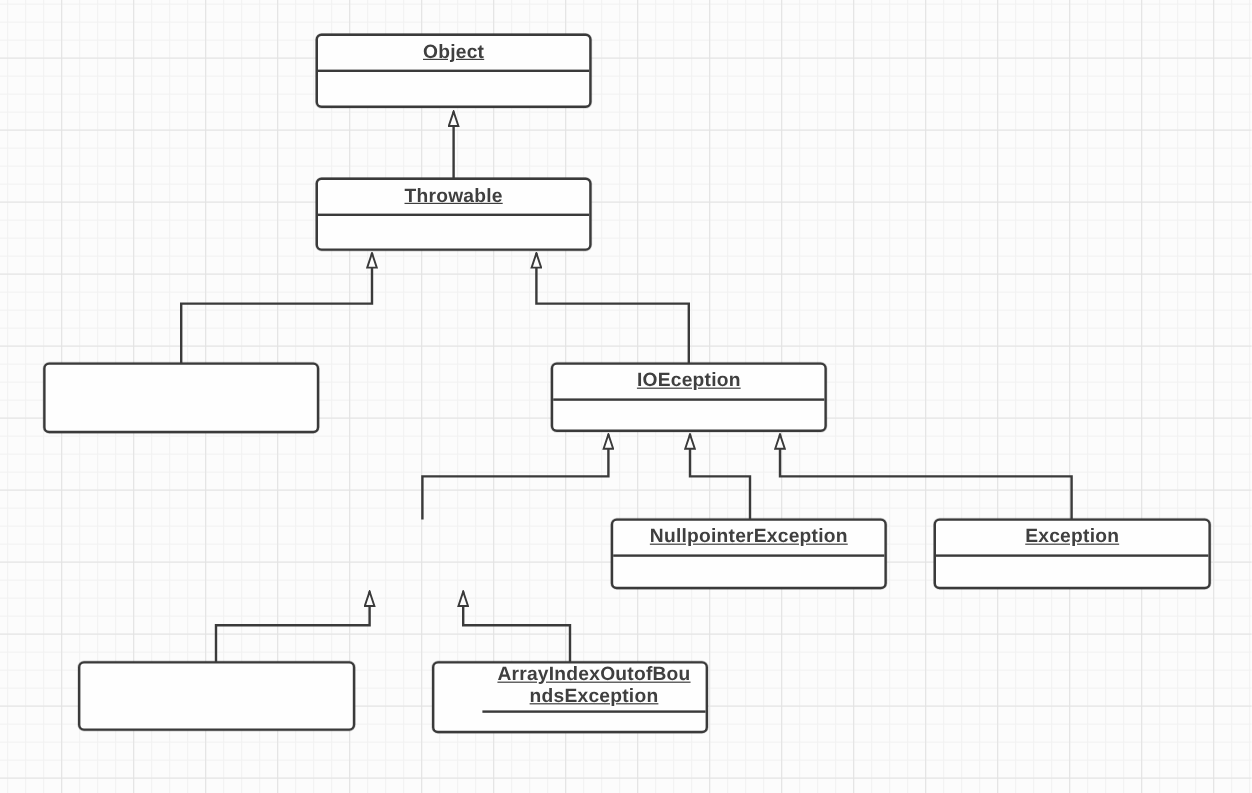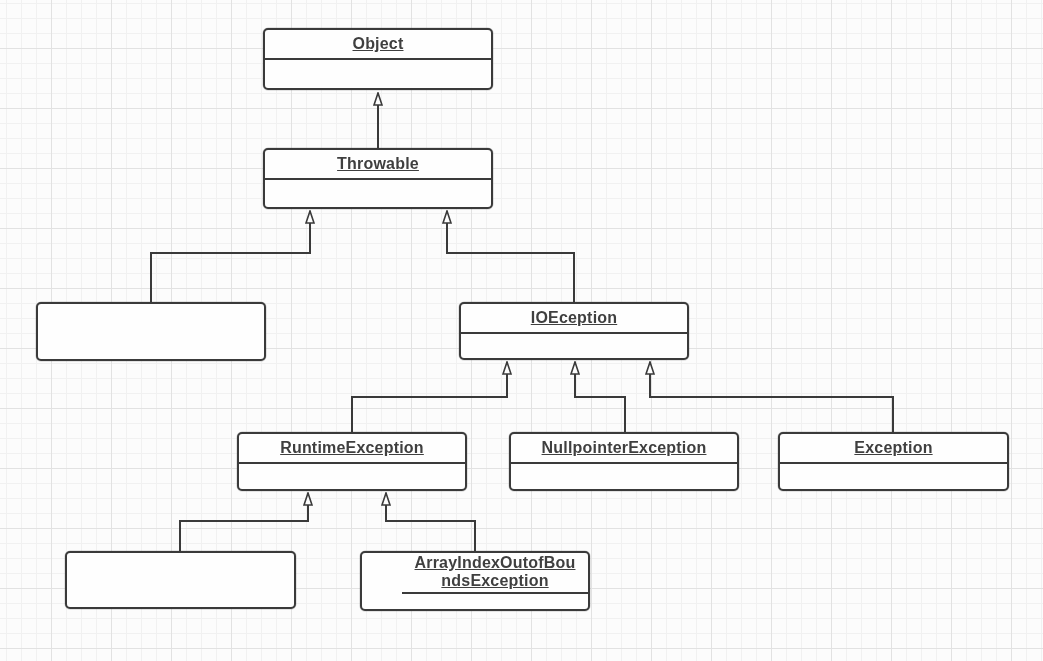--- a/index.html
+++ b/index.html
@@ -92,24 +92,20 @@
 
   <div class="cbox" style="left:36px; top:302px; width:230px; height:59px;">
     <div class="cbox-body"></div>
   </div>
 
   <div class="cbox" style="left:459px; top:302px; width:230px; height:58px;">
     <div class="cbox-title">IOEception</div>
     <div class="cbox-body"></div>
   </div>
 
-  <div class="cbox" style="left:237px; top:432px; width:230px; height:59px;">
-    <div class="cbox-title">RuntimeException</div>
-    <div class="cbox-body"></div>
-  </div>
 
   <div class="cbox" style="left:509px; top:432px; width:230px; height:59px;">
     <div class="cbox-title">NullpointerException</div>
     <div class="cbox-body"></div>
   </div>
 
   <div class="cbox" style="left:778px; top:432px; width:231px; height:59px;">
     <div class="cbox-title">Exception</div>
     <div class="cbox-body"></div>
   </div>

